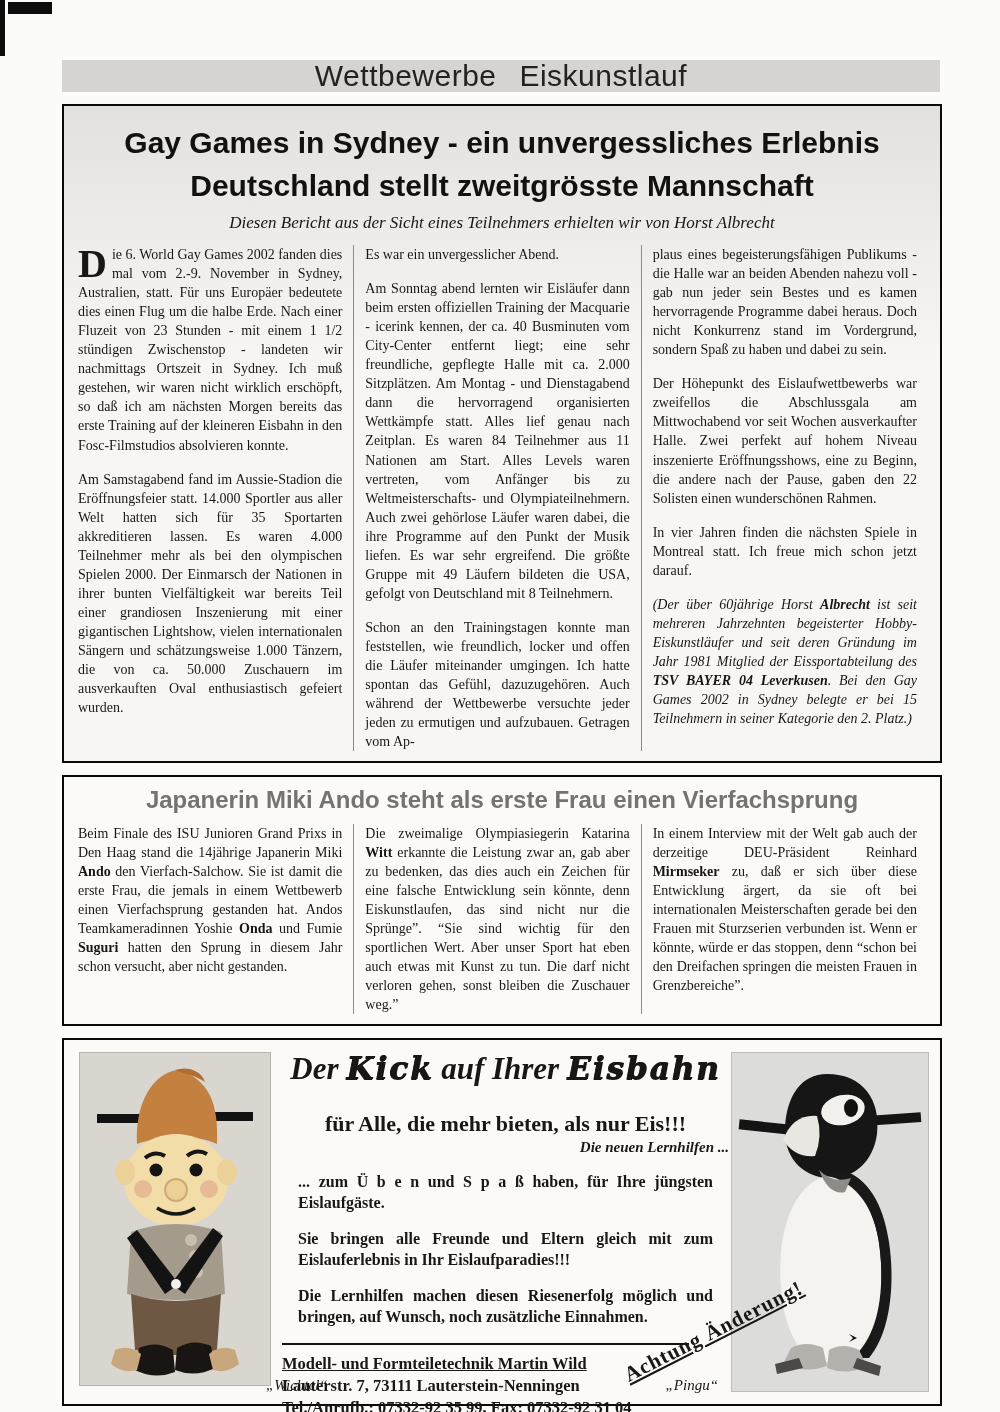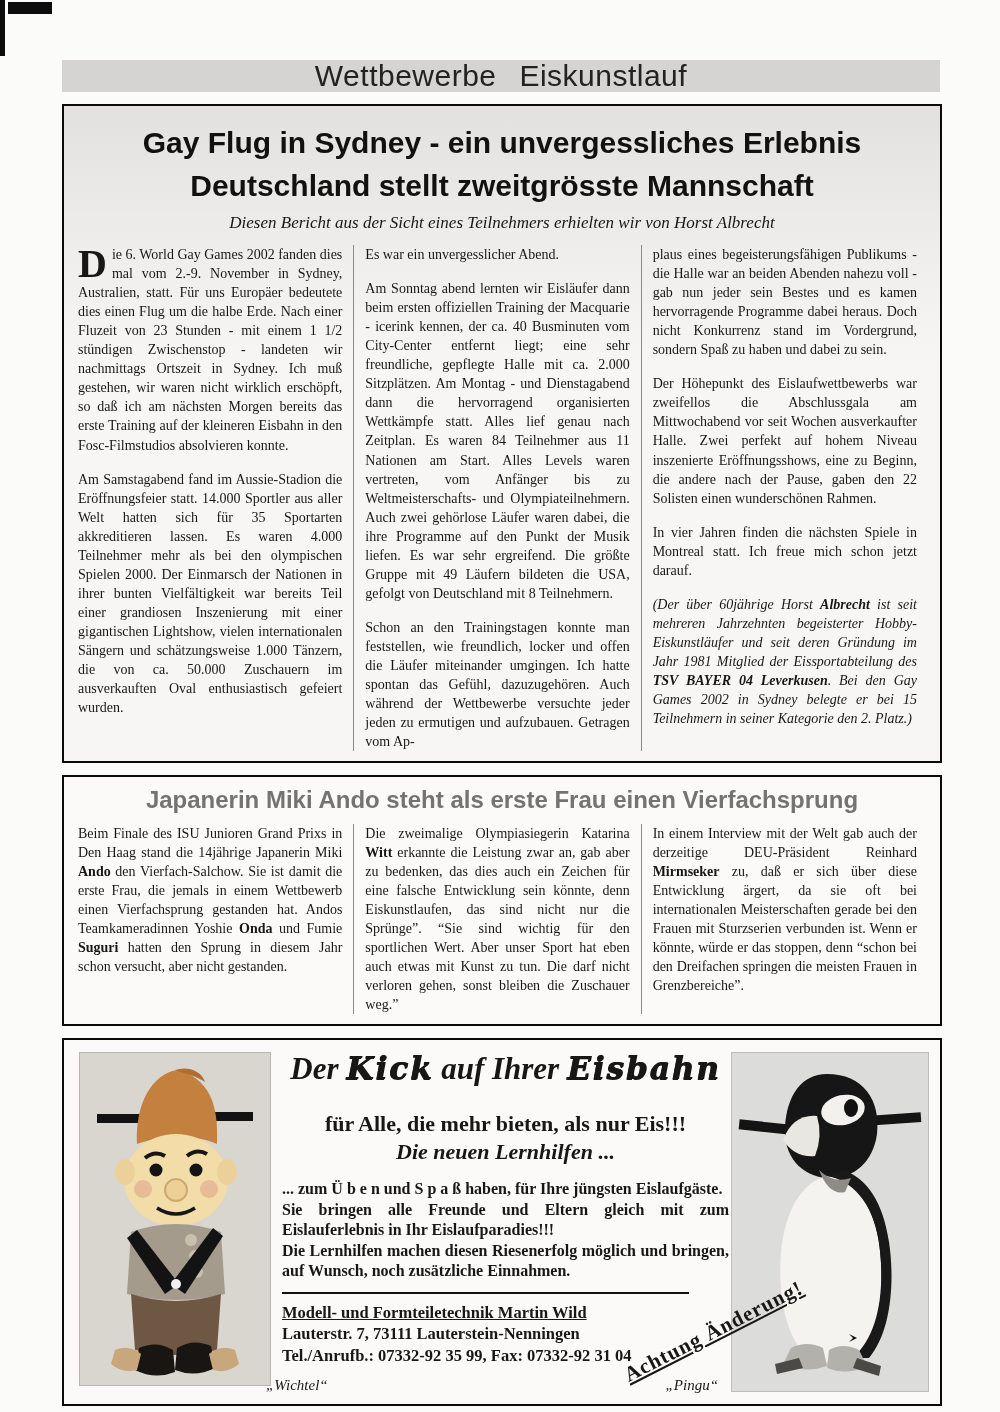--- a/index.html
+++ b/index.html
@@ -54,23 +54,23 @@
   .photo svg { display:block; }
   .photo-left { left:15px; }
   .photo-right { right:11px; }
   .ad-center { position:absolute; left:218px; right:211px; top:10px; }
   .ad-title { text-align:center; font-size:31px; font-style:italic; font-weight:bold; white-space:nowrap; }
   .fancy {
     font-family:"DejaVu Serif", serif; letter-spacing:2px;
     text-shadow:1px 0 0 #181715, 0 1px 0 #181715;
   }
   .ad-sub { text-align:center; font-size:22px; font-weight:bold; margin-top:24px; }
-  .ad-sub2 { text-align:center; font-size:22px; font-style:italic; font-weight:bold; margin-top:2px; }
+  .ad-sub2 { text-align:right; font-size:15px; font-style:italic; font-weight:bold; margin-top:2px; }
   .ad-body { margin-top:14px; font-size:16px; font-weight:bold; line-height:1.28; text-align:justify; }
-  .ad-body p { margin:0; }
+  .ad-body p { margin:16px; }
   .ad-rule { border:0; border-top:2px solid #111; margin:10px 40px 8px 0; }
   .ad-contact { font-size:16.5px; font-weight:bold; line-height:1.32; }
   .ad-contact .u { text-decoration:underline; }
   .stamp {
     position:absolute; right:128px; bottom:60px;
     transform:rotate(-27deg); transform-origin:center;
     font-size:21px; font-weight:bold; text-decoration:underline; letter-spacing:1px;
   }
   .caption { position:absolute; bottom:10px; font-style:italic; font-size:15px; }
   .caption-left { left:202px; }
@@ -89,21 +89,21 @@
 
 <div class="scan-mark" style="left:8px; top:2px; width:44px; height:12px;"></div>
 <div class="scan-mark" style="left:0; top:0; width:5px; height:56px;"></div>
 
 <div class="header-bar">
   <span>Wettbewerbe Eiskunstlauf</span>
 </div>
 
 <div class="box article1">
   <h1>
-    <span>Gay Flug in Sydney - ein unvergessliches Erlebnis</span><br>
+    <span>Gay Games in Sydney - ein unvergessliches Erlebnis</span><br>
     <span>Deutschland stellt zweitgrösste Mannschaft</span>
   </h1>
   <div class="subtitle">Diesen Bericht aus der Sicht eines Teilnehmers erhielten wir von Horst Albrecht</div>
   <div class="cols">
     <div class="col">
       <p><span class="dropcap">D</span><span>ie 6. World Gay Games 2002 fanden dies mal vom 2.-9. November in Sydney, Australien, statt. Für uns Europäer bedeutete dies einen Flug um die halbe Erde. Nach einer Fluzeit von 23 Stunden - mit einem 1 1/2 stündigen Zwischenstop - landeten wir nachmittags Ortszeit in Sydney. Ich muß gestehen, wir waren nicht wirklich erschöpft, so daß ich am nächsten Morgen bereits das erste Training auf der kleineren Eisbahn in den Fosc-Filmstudios absolvieren konnte.</span></p>
       <p>Am Samstagabend fand im Aussie-Stadion die Eröffnungsfeier statt. 14.000 Sportler aus aller Welt hatten sich für 35 Sportarten akkreditieren lassen. Es waren 4.000 Teilnehmer mehr als bei den olympischen Spielen 2000. Der Einmarsch der Nationen in ihrer bunten Vielfältigkeit war bereits Teil einer grandiosen Inszenierung mit einer gigantischen Lightshow, vielen internationalen Sängern und schätzungsweise 1.000 Tänzern, die von ca. 50.000 Zuschauern im ausverkauften Oval enthusiastisch gefeiert wurden.</p>
     </div>
     <div class="col">
       <p>Es war ein unvergesslicher Abend.</p>

